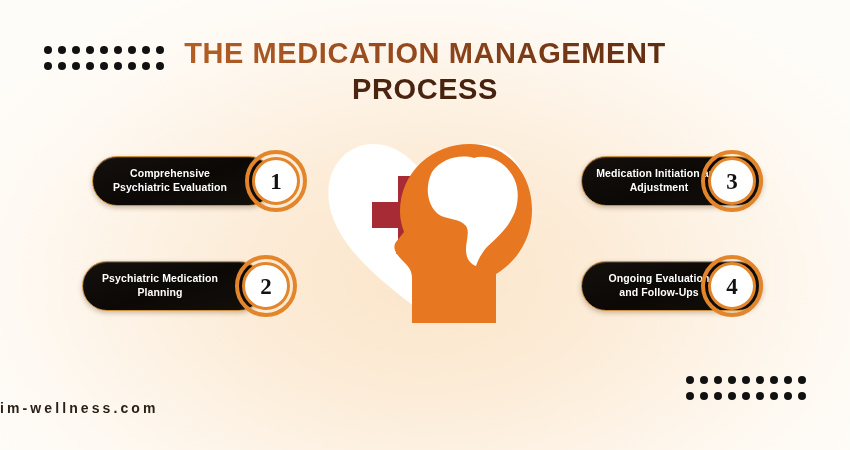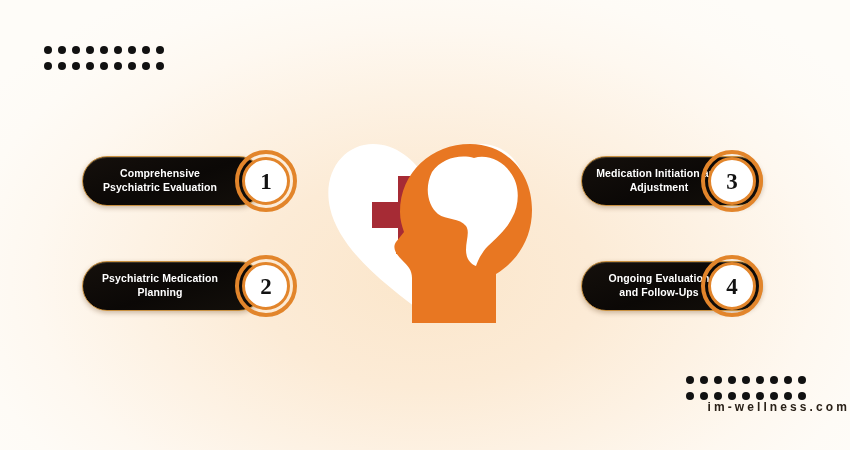--- a/index.html
+++ b/index.html
@@ -119,39 +119,39 @@
     font-size:23px;
     font-weight:bold;
     color:#121212;
     line-height:1;
     font-family:"Liberation Serif", serif;
   }
   .step.left  .step-badge { left:153px; }
   .step.right .step-badge { left:153px; }
 
   
-  #step-1 { left:82px;  top:150px; }
+  #step-1 { left:92px;  top:150px; }
   #step-2 { left:82px;  top:255px; }
   #step-3 { left:548px; top:150px; }
   #step-4 { left:548px; top:255px; }
 
   
   .central-art {
     position:absolute;
     left:320px; top:128px;
     width:215px; height:195px;
   }
   .central-art svg { display:block; width:100%; height:100%; }
 
   
   .footer-url {
     position:absolute;
     left:0; right:0; top:400px;
-    text-align:right;
-    font-size:12px;
+    text-align:left;
+    font-size:14px;
     font-weight:bold;
     letter-spacing:3.1px;
     color:#2A2118;
   }
 </style>
 </head>
 <body>
 
 <div class="infographic">
 
@@ -187,20 +187,24 @@
       <div class="dot-col">
         <span class="dot" style="background: rgb(17, 17, 17);"></span>
         <span class="dot" style="background: rgb(17, 17, 17);"></span>
       </div>
       <div class="dot-col">
         <span class="dot" style="background: rgb(17, 17, 17);"></span>
         <span class="dot" style="background: rgb(17, 17, 17);"></span>
       </div>
     </div>
 
+  <div class="title-block">
+    <span class="title-line line1">THE MEDICATION MANAGEMENT</span>
+    <span class="title-line line2">PROCESS</span>
+  </div>
 
   <div class="step left" id="step-1">
     <div class="step-pill">
       <span class="step-label">Comprehensive
 Psychiatric Evaluation</span>
     </div>
     <div class="step-badge">
       <div class="inner-ring">
         <span class="step-num">1</span>
       </div>

